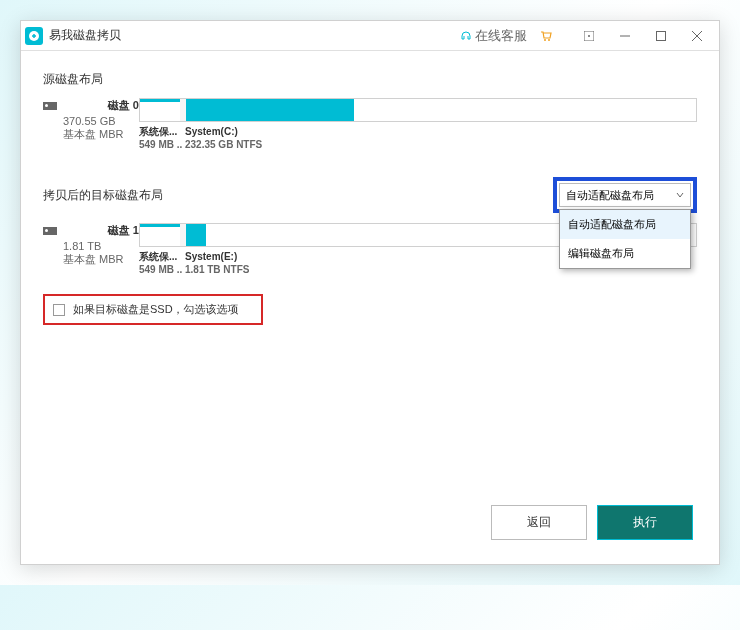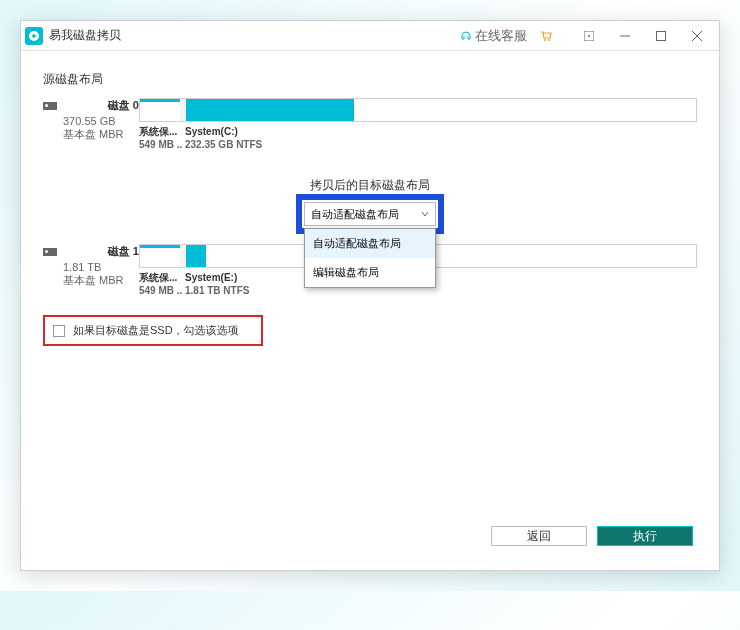--- a/index.html
+++ b/index.html
@@ -26,33 +26,33 @@
 .disk-sub2 { font-size: 11px; color: #666; margin-left: 20px; }
 .layout-wrap { flex: 1; }
 .bar { display: flex; height: 24px; border: 1px solid #d0d0d0; background: #f5f5f5; }
 .seg { height: 100%; border-top: 3px solid transparent; position: relative; }
 .seg.reserved { border-top-color: #00bcd4; background: #fff; }
 .seg.system { border-top-color: #00bcd4; background: #00bcd4; }
 .seg.free { background: #fff; }
 .labels { display: flex; margin-top: 3px; font-weight: bold; }
 .lbl { font-size: 10px; color: #666; line-height: 1.3; }
 .lbl b { color: #333; font-size: 10px; display: block; }
-.target-header { display: flex; align-items: center; justify-content: space-between; margin-bottom: 10px; margin-top: 26px; flex-direction: column; }
-.dropdown-wrap { position: relative; border: 6px solid #1d4ed8; padding: 2px; }
+.target-header { display: flex; align-items: center; justify-content: space-between; margin-bottom: 10px; margin-top: 26px; }
+.dropdown-wrap { position: relative; border: 4px solid #1d4ed8; padding: 2px; }
 .dropdown { width: 132px; height: 24px; border: 1px solid #bbb; background: #fff; display: flex; align-items: center; justify-content: space-between; padding: 0 6px; font-size: 11px; cursor: pointer; }
 .chev { width: 8px; height: 8px; }
 .menu { position: absolute; top: 28px; right: 2px; width: 132px; background: #fff; border: 1px solid #999; box-shadow: 2px 2px 6px rgba(0,0,0,0.3); z-index: 10; }
 .menu-item { padding: 7px 8px; font-size: 11px; cursor: pointer; }
 .menu-item:first-child { background: #e8f4fd; }
 .ssd-row { display: flex; align-items: center; border: 2px solid #d62828; padding: 6px 8px; width: 220px; margin-top: 12px; }
 .checkbox { width: 12px; height: 12px; border: 1px solid #999; margin-right: 8px; background: #fff; cursor: pointer; }
 .ssd-text { font-size: 11px; color: #333; }
 .spacer-v { height: 180px; }
 .footer { display: flex; justify-content: flex-end; gap: 10px; padding-right: 4px; }
-.btn { width: 96px; height: 20px; display: flex; align-items: center; justify-content: center; font-size: 12px; cursor: pointer; border: 1px solid #bbb; }
+.btn { width: 96px; height: 35px; display: flex; align-items: center; justify-content: center; font-size: 12px; cursor: pointer; border: 1px solid #bbb; }
 .btn.back { background: #fff; color: #333; }
 .btn.exec { background: #0f766e; color: #fff; border-color: #00bcd4; }
 </style>
 </head>
 <body>
 
 <div class="window">
   <div class="titlebar">
     <div class="app-icon">
       <svg viewBox="0 0 12 12">

